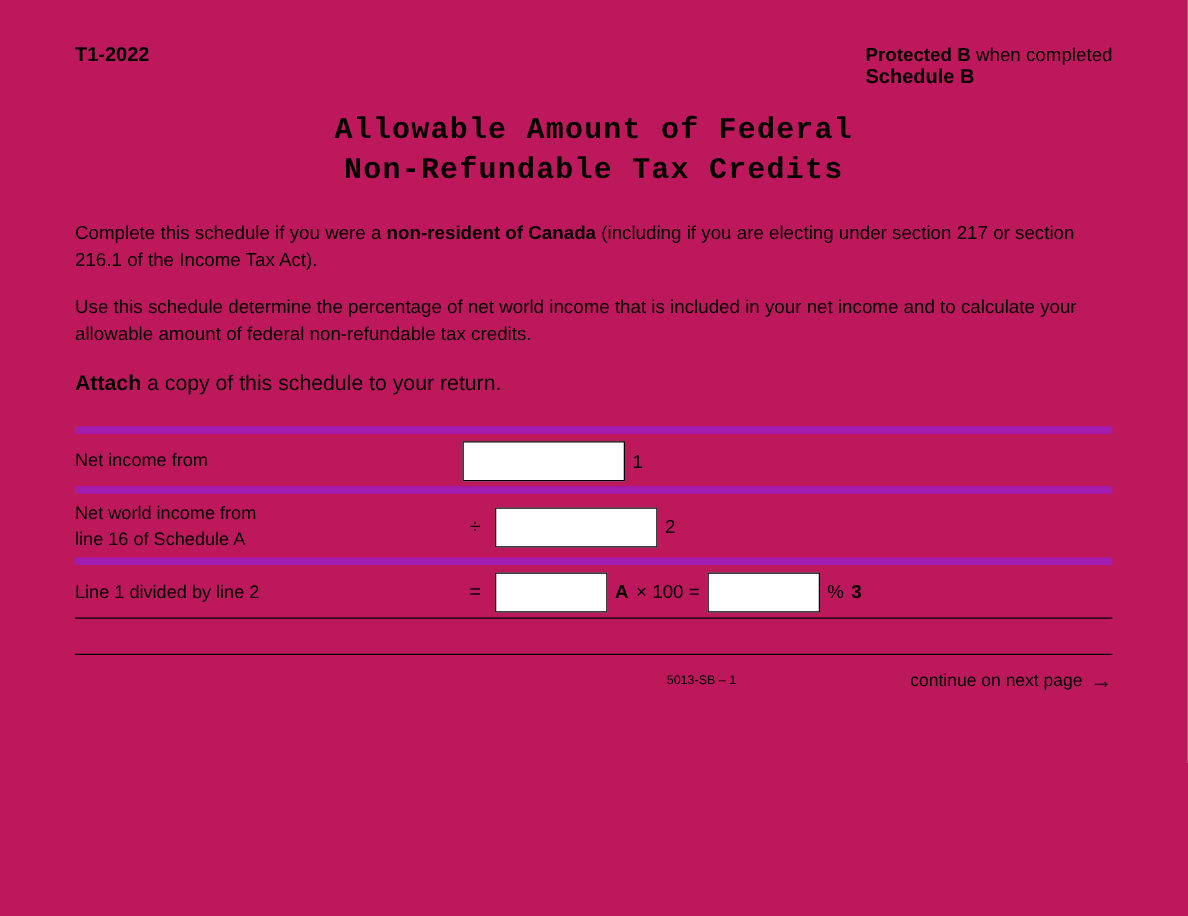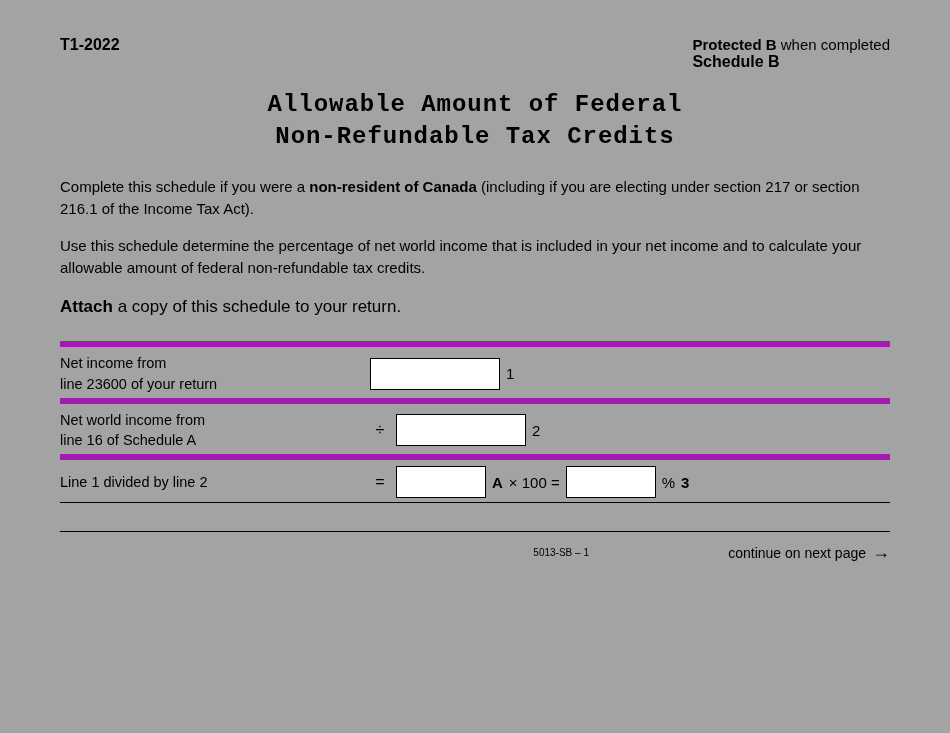--- a/index.html
+++ b/index.html
@@ -14,21 +14,21 @@
       font-size: 15px;
       color: #000;
       width: 950px;
       min-height: 733px;
       position: relative;
     }
 
     .page {
       width: 950px;
       min-height: 733px;
-      background: #a3a3a3;
+      background: #be185d;
       padding: 36px 60px 30px 60px;
       position: relative;
     }
 
     .header-row {
       display: flex;
       justify-content: space-between;
       align-items: flex-start;
       margin-bottom: 10px;
     }
@@ -233,21 +233,20 @@
 
   <p class="attach-text">
     <strong>Attach</strong><span> a copy of this schedule to your return.</span>
   </p>
 
   <div class="form-section">
 
     <div class="form-row">
       <div class="form-label">
         <div>Net income from</div>
-        <div>line 23600 of your return</div>
       </div>
       <div class="form-controls">
         <input class="input-box input-box-wide" type="text" aria-label="Net income from line 23600" style="">
         <span class="line-number">1</span>
       </div>
     </div>
 
     <div class="form-row">
       <div class="form-label">
         <div>Net world income from</div>

